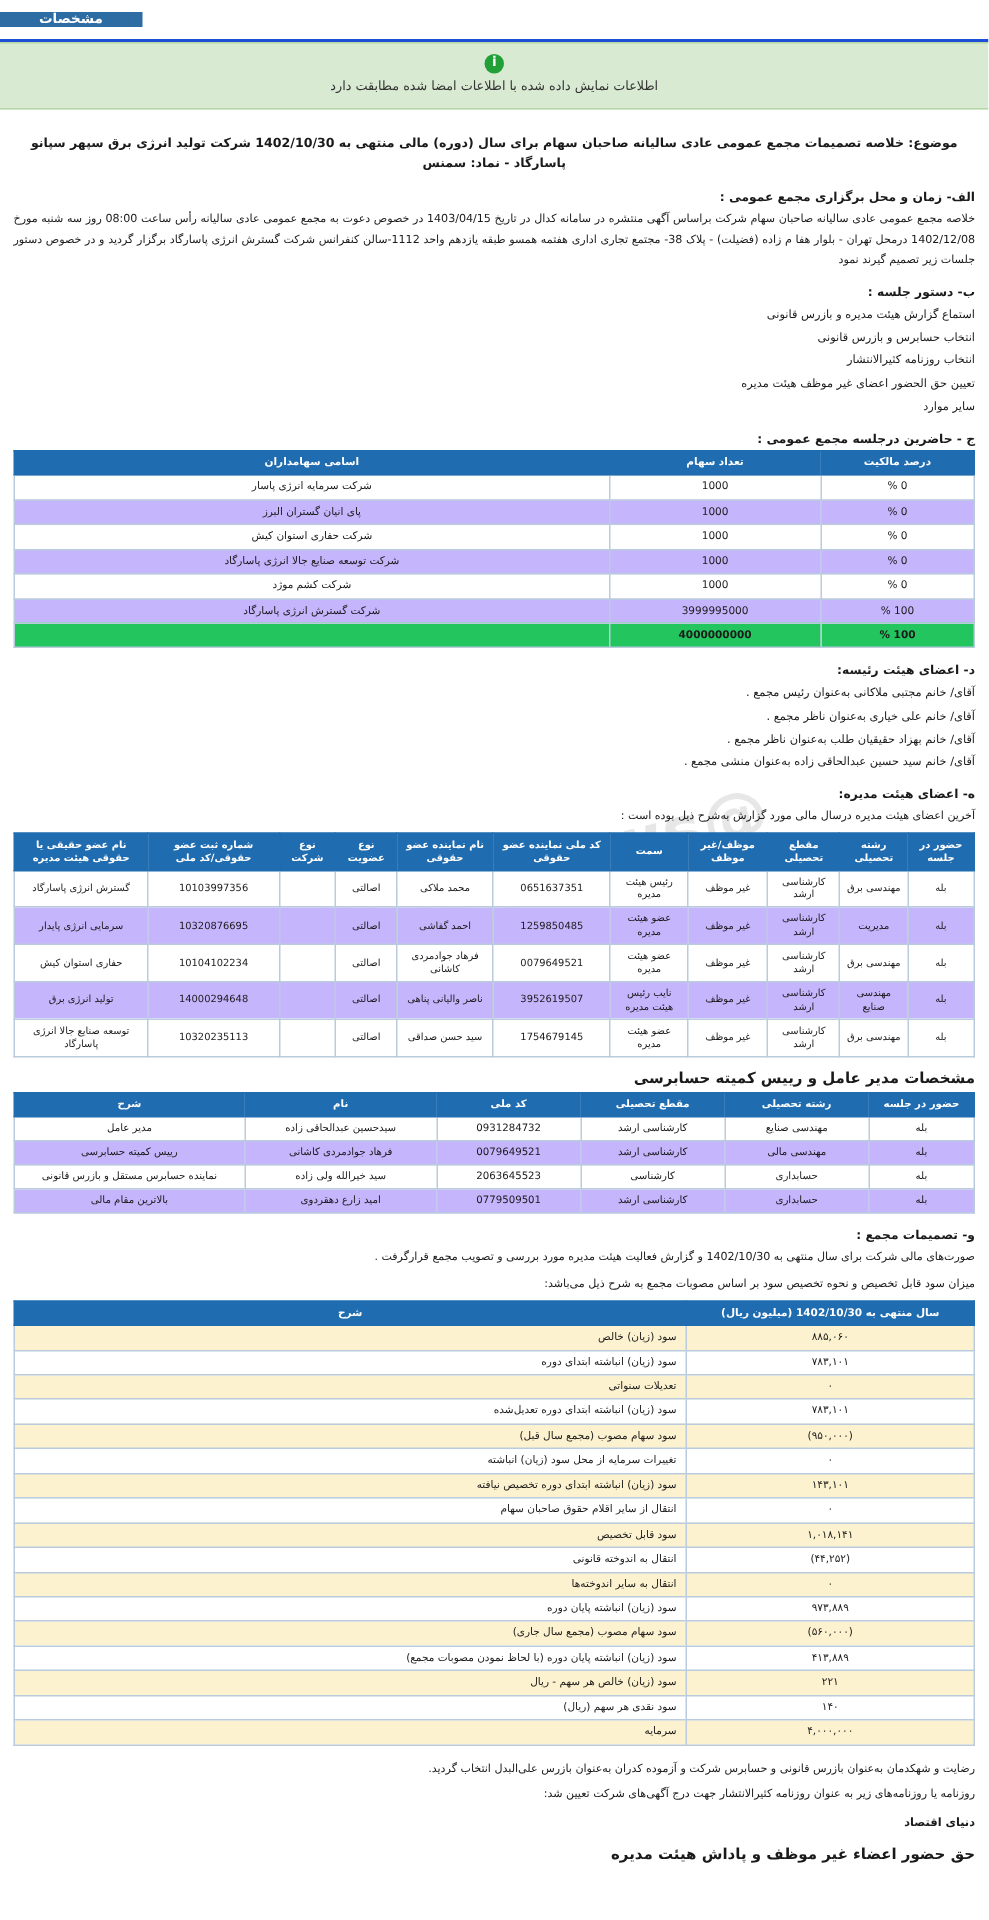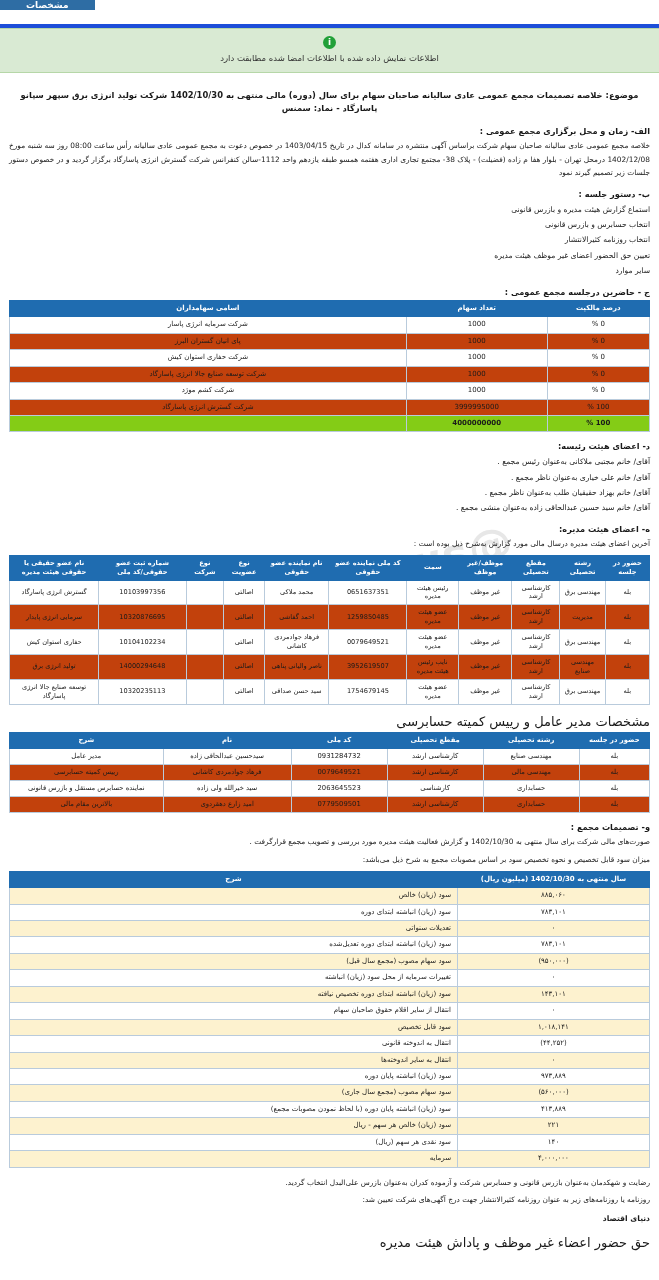--- a/index.html
+++ b/index.html
@@ -11,24 +11,24 @@
     font-size: 8px;
     color: #1a1a1a;
     direction: rtl;
   }
   .page { position: relative; width: 659px; overflow: hidden; }
 
   
   .topbar {
     height: 28px;
     background: #ffffff;
-    border-bottom: 4px solid #1d4ed8;
+    border-bottom: 2px solid #1d4ed8;
     display: flex;
     justify-content: flex-end;
-    align-items: flex-start;
+    align-items: center;
   }
   .topbar .tab {
     background: #2e6da4;
     color: #fff;
     font-size: 9px;
     padding: 0 26px;
     display: flex;
     align-items: center;
     font-weight: bold;
   }
@@ -94,37 +94,37 @@
     line-height: 1.35;
   }
   thead th {
     background: #1f6cb0;
     color: #ffffff;
     font-weight: bold;
     font-size: 7px;
     border-color: #1f6cb0;
   }
   tbody tr td { background: #ffffff; }
-  tbody tr.alt td { background: #c2410c; }
-  tr.total td { background: #84cc16; font-weight: bold; }
+  tbody tr.alt td { background: #c4b5fd; }
+  tr.total td { background: #22c55e; font-weight: bold; }
 
   
   table.fin { font-size: 7px; }
   table.fin thead th { background: #1f6cb0; }
   table.fin td.label { text-align: right; padding-right: 6px; }
   table.fin td.num { text-align: center; direction: ltr; }
   table.fin tr.y td { background: #fdf2cf; }
   table.fin tr.w td { background: #ffffff; }
 
   table.bod th, table.bod td { font-size: 6.6px; }
   table.aud th, table.aud td { font-size: 6.8px; }
 
   .tbl-caption {
-    font-size: 13px;
-    font-weight: normal;
+    font-size: 10px;
+    font-weight: bold;
     margin: 9px 0 2px;
   }
 
   
   .watermark {
     position: absolute;
     top: 560px;
     right: 0; left: 0;
     text-align: center;
     font-size: 44px;

